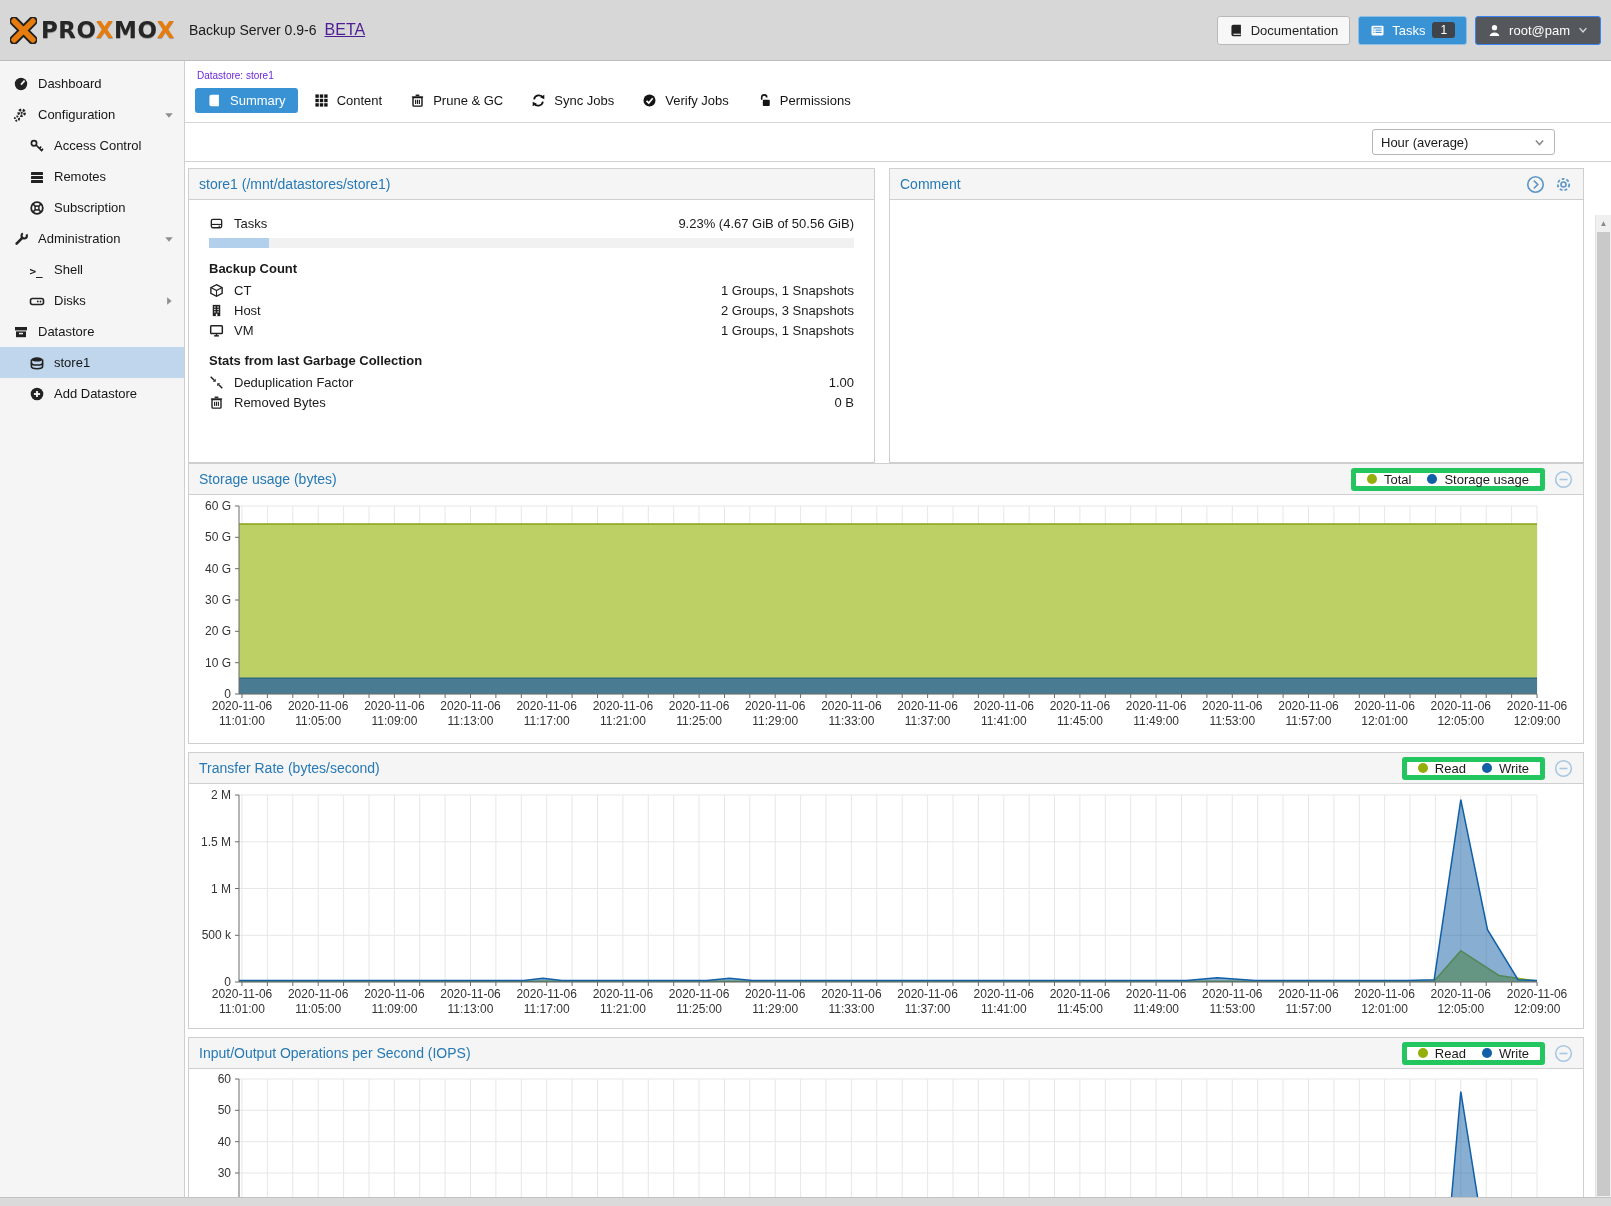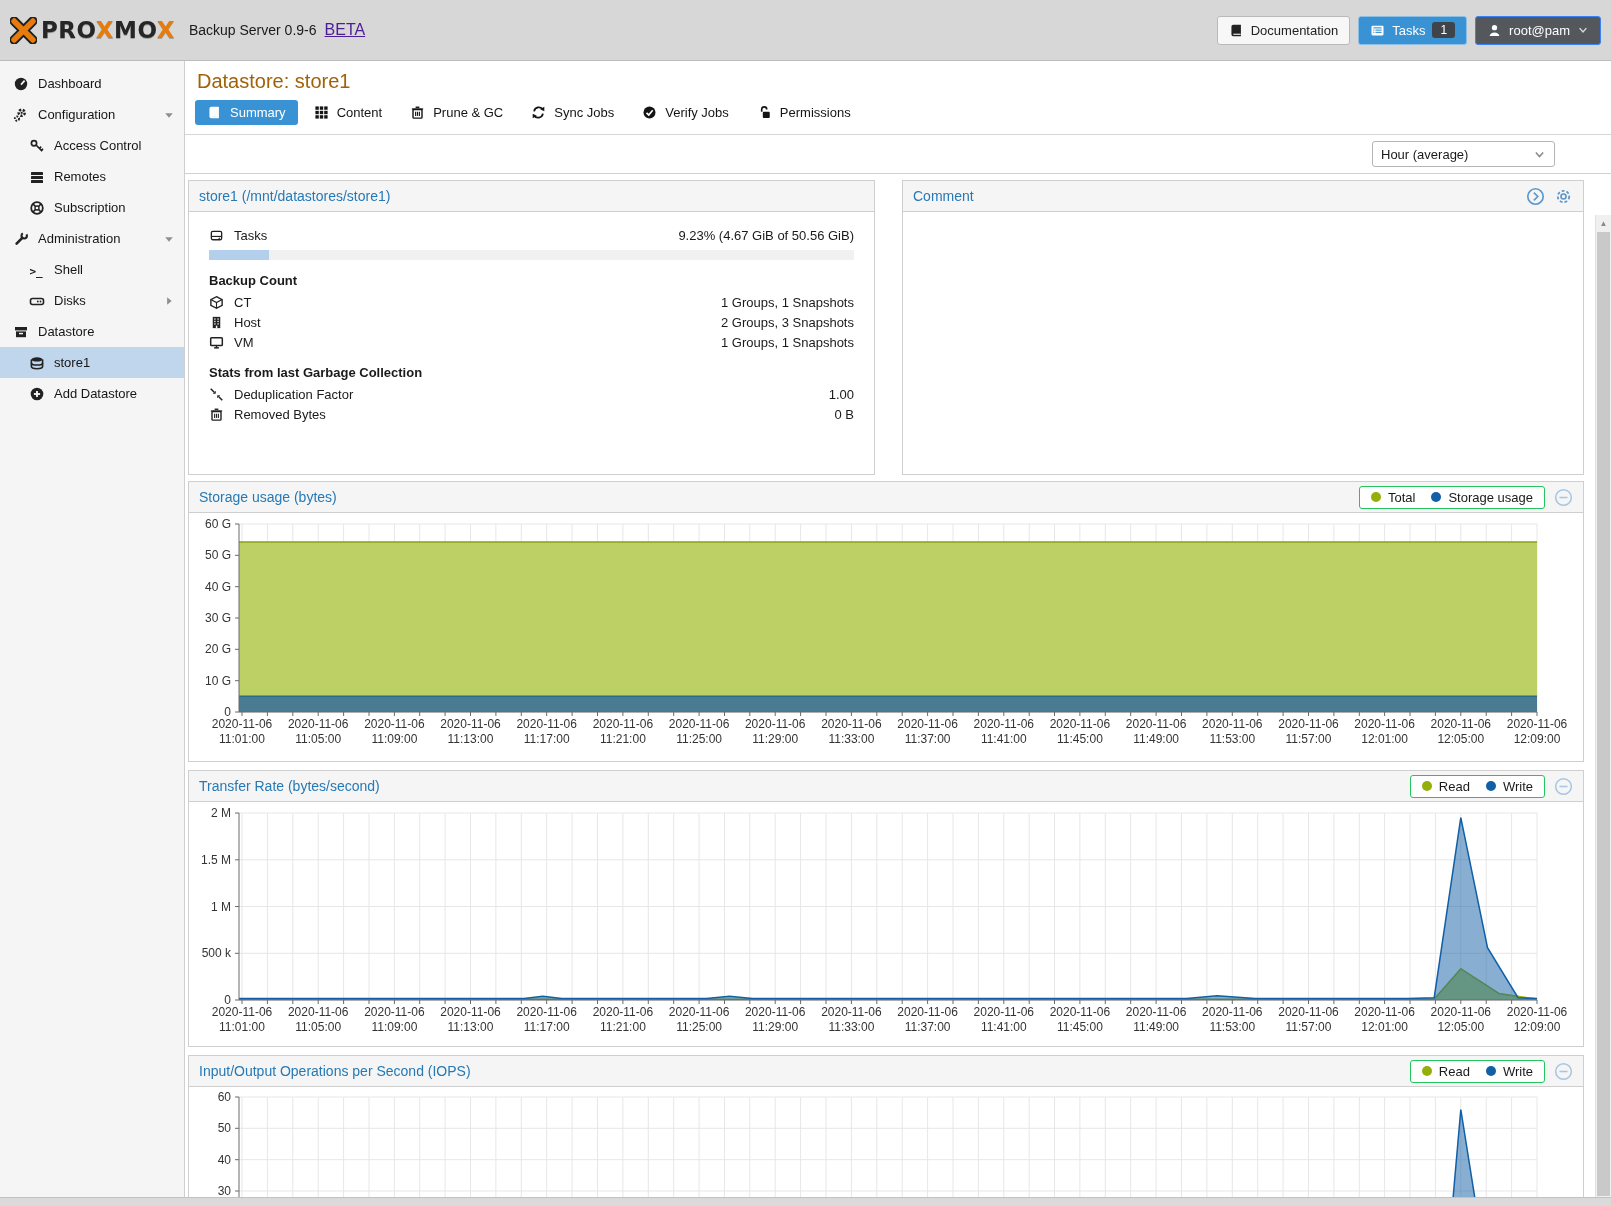--- a/index.html
+++ b/index.html
@@ -26,47 +26,47 @@
   .cols{display:flex;height:1161px}
   .sidebar{width:185px;flex:none;background:#f5f5f5;border-right:1px solid #cfcfcf;padding-top:7px}
   .sitem{position:relative;display:flex;align-items:center;gap:9px;height:31px;padding-left:13px;cursor:pointer}
   .sitem.lvl1{padding-left:29px}
   .sitem.sel{background:#c0d6ec}
   .sitem .ic{width:16px;height:16px;flex:none;color:#222}
   .slbl{font-size:13px;color:#161616}
   .caret{position:absolute;right:9px;width:12px;height:12px;color:#8f8f8f}
   
   .main{flex:1;display:flex;flex-direction:column;position:relative;min-width:0;background:#fff}
-  .page-title{color:#a16207;font-size:20px;padding:9px 12px 4px}
+  .page-title{color:#6d28d9;font-size:10px;padding:9px 12px 4px}
   .tabsrow{display:flex;gap:4px;padding:3px 10px 9px;border-bottom:1px solid #d6d6d6}
   .tab{display:flex;align-items:center;gap:8px;padding:5px 12px;border-radius:3px;font-size:13px;color:#141414;cursor:pointer}
   .tab .ic{width:15px;height:15px}
   .tab.active{background:#3892d4;color:#fff}
   .toolbar{display:flex;justify-content:flex-end;align-items:center;padding:6px 56px 6px 12px;border-bottom:1px solid #d0d0d0}
   .select{width:183px;height:26px;border:1px solid #b5b5b5;border-radius:3px;background:#fff;display:flex;align-items:center;justify-content:space-between;padding:0 8px;cursor:pointer}
   .select .chev{width:13px;height:13px;color:#8a8a8a}
   
   .scrollarea{flex:1;overflow:hidden;padding:6px 27px 0 3px}
-  .prow{display:flex;gap:27px;margin-bottom:6px}
+  .prow{display:flex;gap:14px;}
   .panel{border:1px solid #cfcfcf;background:#fff}
   .phead{height:31px;background:#f5f5f5;border-bottom:1px solid #cfcfcf;display:flex;align-items:center;justify-content:space-between;padding:0 10px}
   .ptitle{color:#2679b5;font-size:14px}
   .store{width:687px;flex:none;height:295px}
   .comment{flex:1;height:295px}
   .pbody{padding:13px 20px}
   .srow{display:flex;align-items:center;height:19px;margin:1px 0}
   .srow .ic{width:15px;height:15px;margin-right:10px;color:#222;flex:none}
   .srow .lbl{flex:1}
   .srow .val{text-align:right;white-space:nowrap}
   .sheading{font-weight:bold;margin:13px 0 5px}
   .pbar{height:10px;background:#f1f1f1;margin:5px 0 1px;overflow:hidden}
   .pbar .fill{height:100%;background:#b2d0ec}
   .ctools{display:flex;align-items:center;gap:9px}
   .tool{width:19px;height:19px;color:#5e97c8;cursor:pointer}
-  .legendbox{display:flex;align-items:center;gap:16px;background:#fff;border:1px solid #22c55e;border-radius:3px;padding:0 11px;height:23px}
+  .legendbox{display:flex;align-items:center;gap:16px;background:#fff;border:5px solid #22c55e;border-radius:3px;padding:0 11px;height:23px}
   .litem{display:flex;align-items:center;gap:7px;font-size:13px;cursor:pointer}
   .ldot{width:10px;height:10px;border-radius:50%}
   .minus{width:19px;height:19px;color:#a6c6e2;cursor:pointer}
   .chartpanel{margin-bottom:8px}
   .cbody{padding:2px 0 4px 6px}
   svg.chart{display:block}
   
   .vscroll{position:absolute;top:154px;right:0;bottom:9px;width:16px;background:#f0f0f0;border-left:1px solid #e2e2e2}
   .varrow{height:16px;display:flex;align-items:center;justify-content:center;color:#8a8a8a;font-size:8px;cursor:pointer}
   .varrow.down{position:absolute;bottom:0;left:0;right:0}

